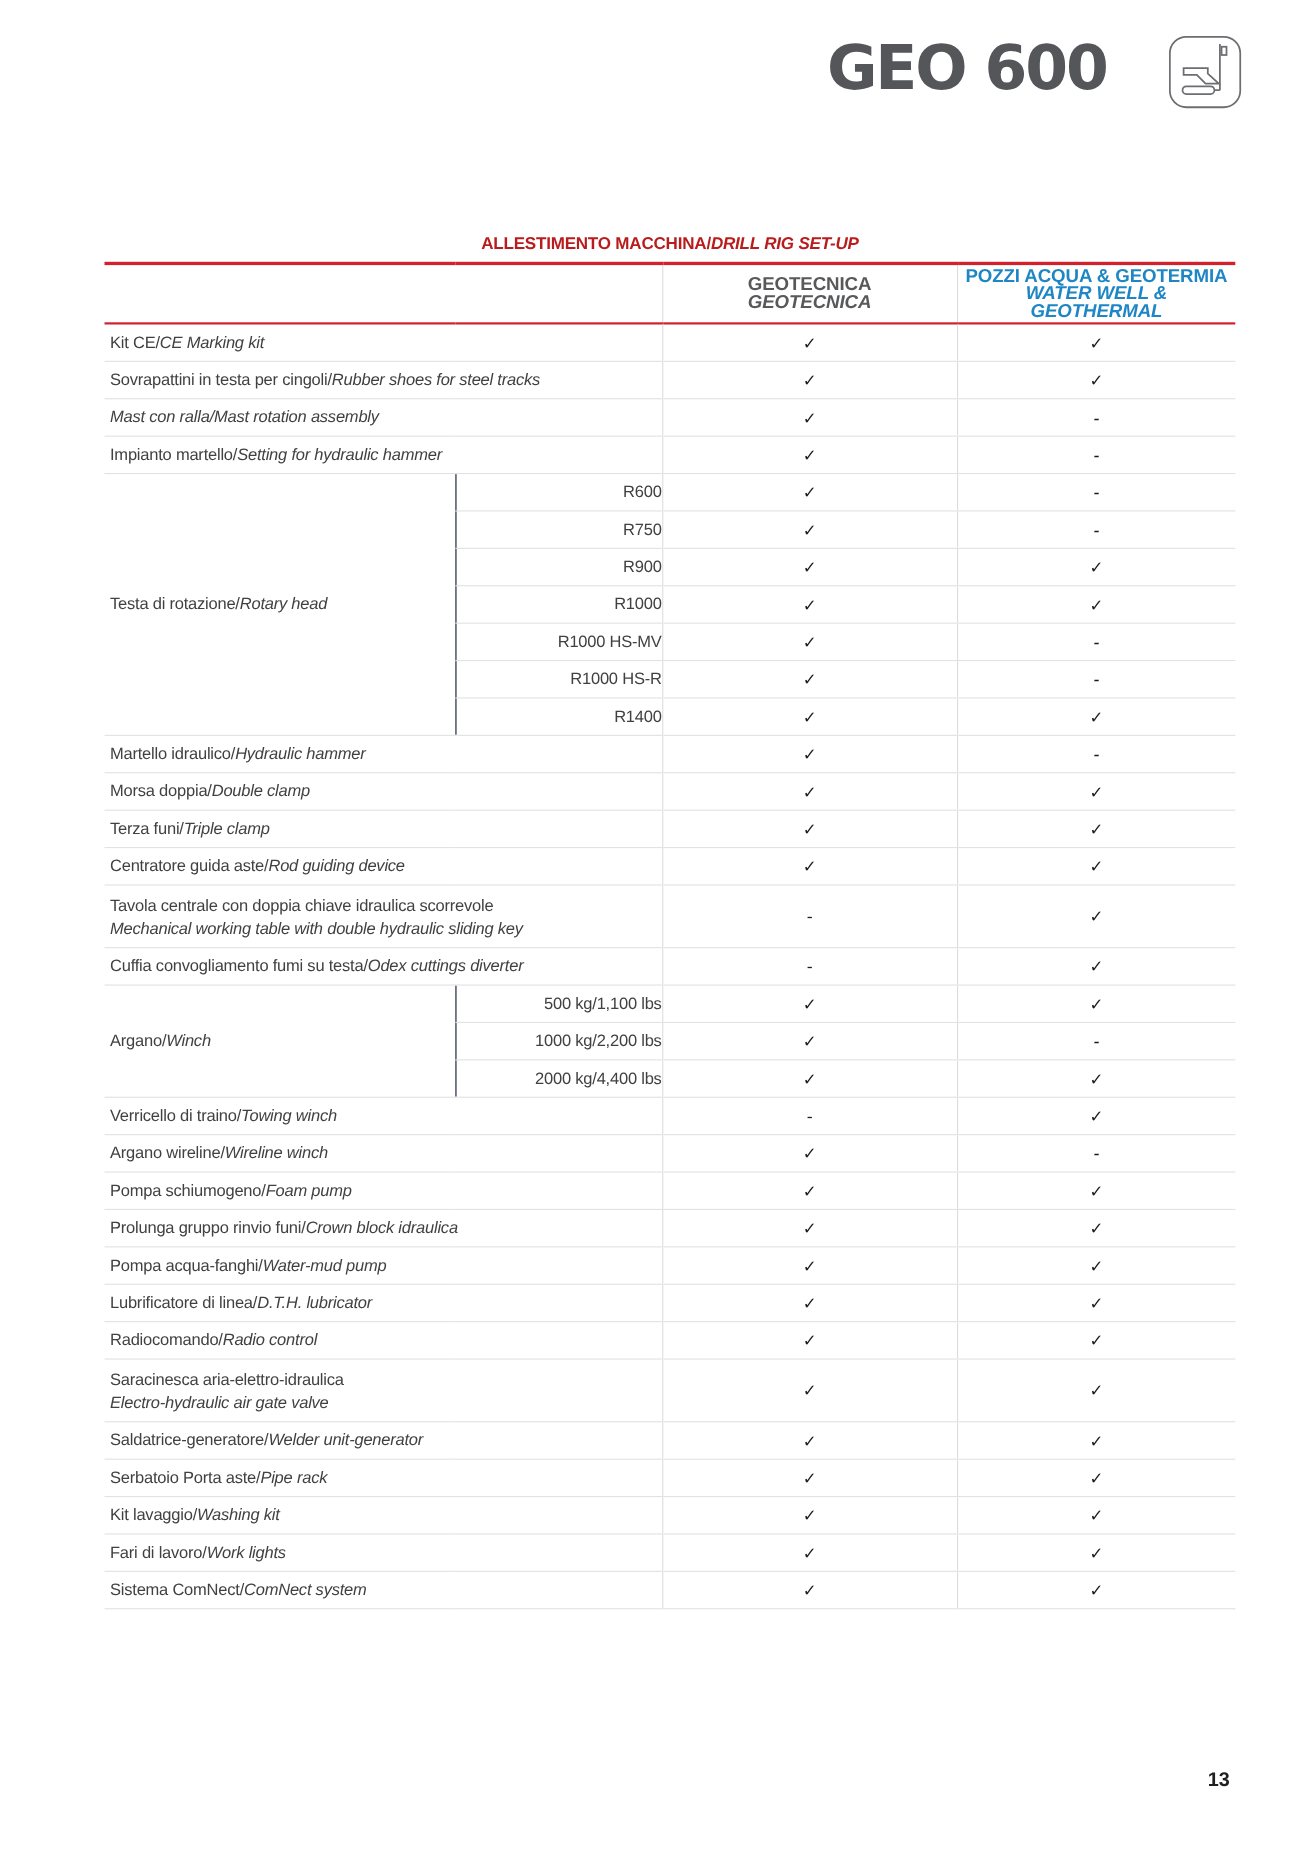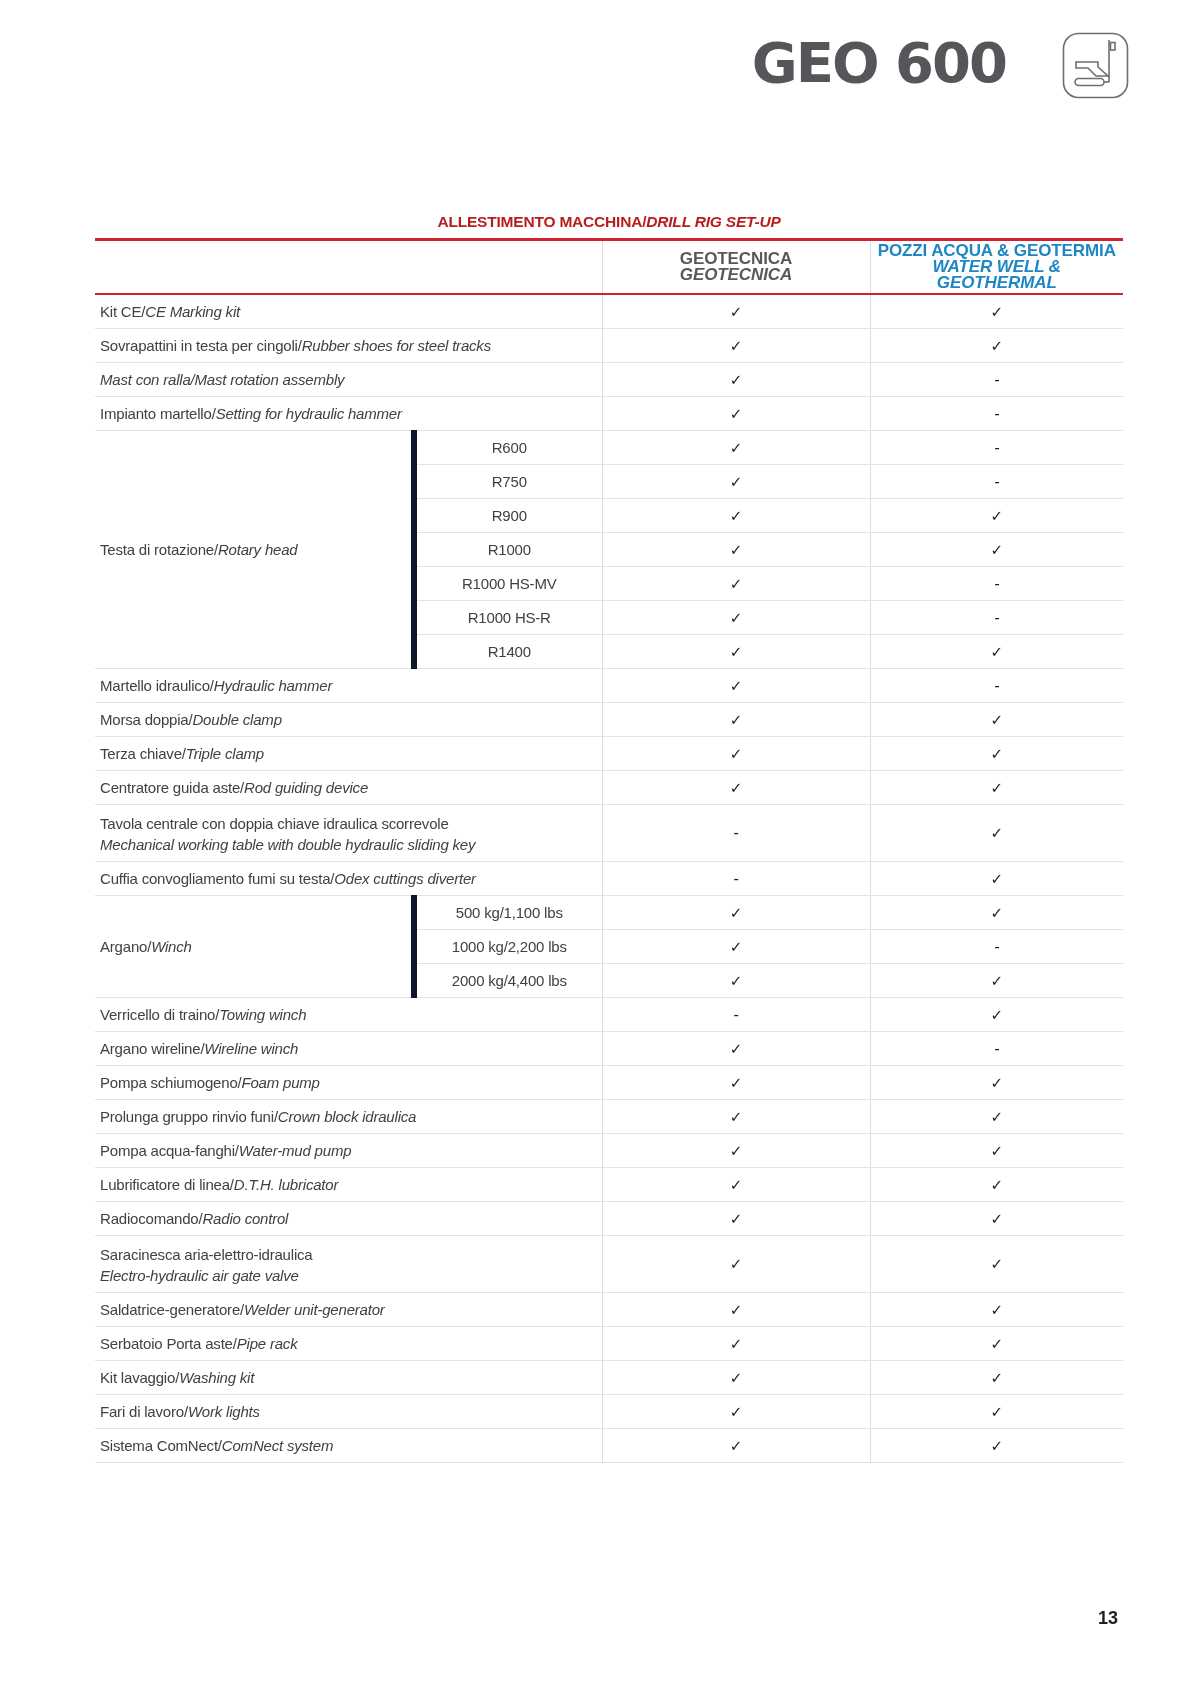--- a/index.html
+++ b/index.html
@@ -30,21 +30,21 @@
   th.col-geo{color:#58595b;}
   th.col-ww{color:#1e86c5;}
   .v{border-left:1px solid #dcdcdc;}
   tbody td{border-bottom:1px solid #e2e2e2;height:33px;font-size:15px;color:#414042;vertical-align:middle;padding:0;letter-spacing:-0.2px;}
   td.lbl{text-align:left;padding-left:5px;}
   td.lbl .en, td.glbl .en{font-style:italic;}
   td.italall{font-style:italic;}
   td.two{height:55px;line-height:21px;padding-top:1px;}
   td.two .en{font-style:italic;}
   td.glbl{text-align:left;padding-left:5px;}
-  td.sub{text-align:center;border-left:6px solid #0f172a;}
+  td.sub{text-align:right;border-left:1px solid #0f172a;}
   td.mark{text-align:center;border-left:1px solid #dcdcdc;font-family:"DejaVu Sans",sans-serif;font-size:15px;color:#1c1c1e;}
   td.mark.w{font-style:italic;}
   
   .page-num{position:absolute;top:1608px;right:72px;font-size:18px;font-weight:bold;color:#1f1f21;}
 </style>
 </head>
 <body>
 
 <div class="page">
 
@@ -143,21 +143,21 @@
             <td class="lbl" colspan="2"><span class="it">Martello idraulico/</span><span class="en">Hydraulic hammer</span></td>
             <td class="mark g">✓</td>
             <td class="mark w">-</td>
           </tr>
           <tr>
             <td class="lbl" colspan="2"><span class="it">Morsa doppia/</span><span class="en">Double clamp</span></td>
             <td class="mark g">✓</td>
             <td class="mark w">✓</td>
           </tr>
           <tr>
-            <td class="lbl" colspan="2"><span class="it">Terza chiave/</span><span class="en">Triple clamp</span></td>
+            <td class="lbl" colspan="2"><span class="it">Terza funi/</span><span class="en">Triple clamp</span></td>
             <td class="mark g">✓</td>
             <td class="mark w">✓</td>
           </tr>
           <tr>
             <td class="lbl" colspan="2"><span class="it">Centratore guida aste/</span><span class="en">Rod guiding device</span></td>
             <td class="mark g">✓</td>
             <td class="mark w">✓</td>
           </tr>
           <tr>
             <td class="lbl two" colspan="2">

